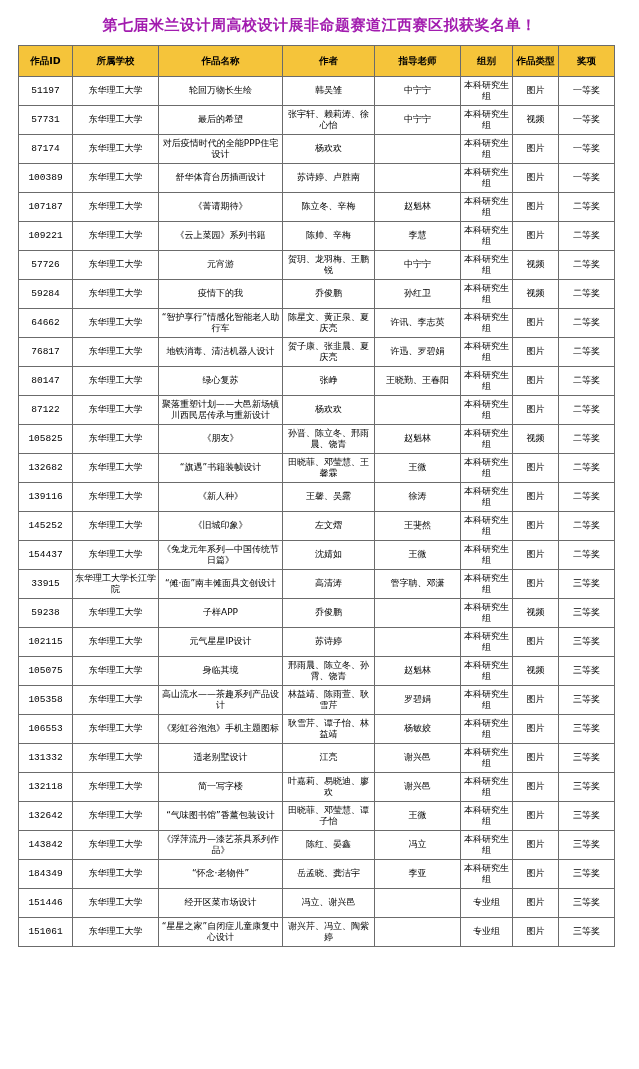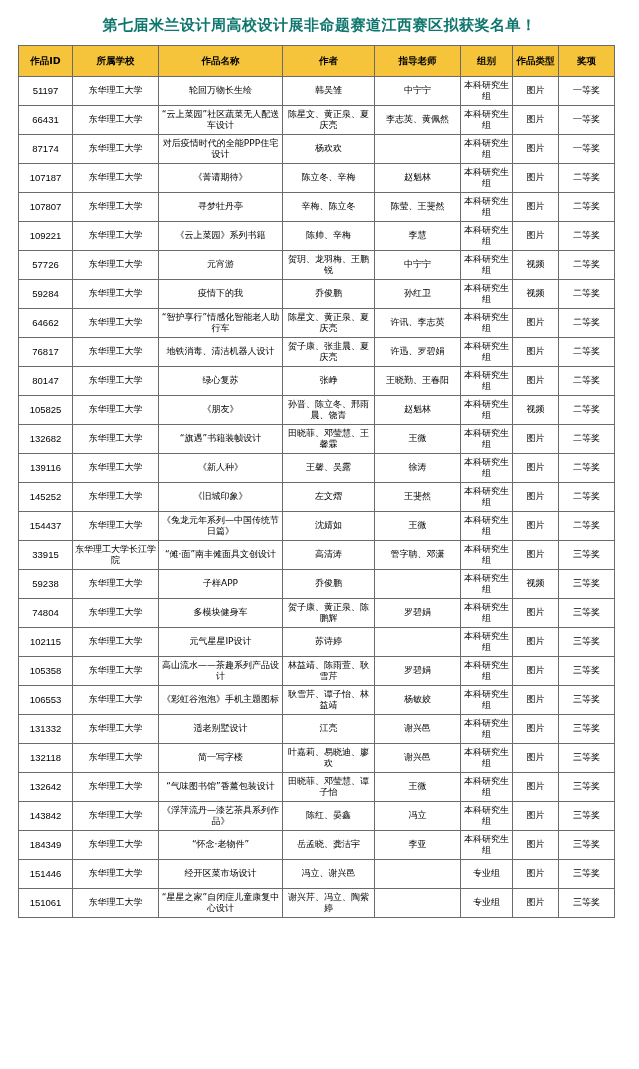--- a/index.html
+++ b/index.html
@@ -17,21 +17,21 @@
     width: 639px;
     box-sizing: border-box;
     padding: 10px 18px 14px 18px;
   }
   .doc-title {
     text-align: center;
     font-size: 15px;
     font-weight: bold;
     letter-spacing: 0.5px;
     margin: 6px 0 10px 0;
-    color: #0f766e;
+    color: #a21caf;
   }
   table.award-table {
     border-collapse: collapse;
     width: 504px;
     table-layout: fixed;
     font-size: 9px;
   }
   table.award-table td, table.award-table th {
     border: 1px solid #6b6b6b;
     text-align: center;
@@ -52,21 +52,21 @@
   }
   .col-id { width: 54px; }
   .col-school { width: 86px; }
   .col-work { width: 124px; }
   .col-author { width: 92px; }
   .col-teacher { width: 86px; }
   .col-group { width: 52px; }
   .col-type { width: 46px; }
   .col-prize { width: 56px; }
   .cell-num {
-    font-family: Liberation Sans, sans-serif;
+    font-family: Liberation Mono, monospace;
     font-size: 9.5px;
   }
 </style>
 </head>
 <body>
 
 <div class="page">
   <div class="doc-title">第七届米兰设计周高校设计展非命题赛道江西赛区拟获奖名单！</div>
 
   <table class="award-table">
@@ -97,60 +97,60 @@
           <td class="cell-num">51197</td>
           <td>东华理工大学</td>
           <td>轮回万物长生绘</td>
           <td>韩吴雏</td>
           <td>中宁宁</td>
           <td>本科研究生组</td>
           <td>图片</td>
           <td>一等奖</td>
         </tr>
         <tr>
-          <td class="cell-num">66431</td>
-          <td>东华理工大学</td>
-          <td>“云上菜园”社区蔬菜无人配送车设计</td>
-          <td>陈星文、黄正泉、夏庆亮</td>
-          <td>李志英、黄佩然</td>
-          <td>本科研究生组</td>
-          <td>图片</td>
+          <td class="cell-num">57731</td>
+          <td>东华理工大学</td>
+          <td>最后的希望</td>
+          <td>张宇轩、赖莉涛、徐心怡</td>
+          <td>中宁宁</td>
+          <td>本科研究生组</td>
+          <td>视频</td>
           <td>一等奖</td>
         </tr>
         <tr>
           <td class="cell-num">87174</td>
           <td>东华理工大学</td>
           <td>对后疫情时代的全能PPP住宅设计</td>
           <td>杨欢欢</td>
+          <td></td>
+          <td>本科研究生组</td>
+          <td>图片</td>
+          <td>一等奖</td>
+        </tr>
+        <tr>
+          <td class="cell-num">100389</td>
+          <td>东华理工大学</td>
+          <td>舒华体育台历插画设计</td>
+          <td>苏诗婷、卢胜南</td>
           <td></td>
           <td>本科研究生组</td>
           <td>图片</td>
           <td>一等奖</td>
         </tr>
         <tr>
           <td class="cell-num">107187</td>
           <td>东华理工大学</td>
           <td>《菁请期待》</td>
           <td>陈立冬、辛梅</td>
           <td>赵魁林</td>
           <td>本科研究生组</td>
           <td>图片</td>
           <td>二等奖</td>
         </tr>
         <tr>
-          <td class="cell-num">107807</td>
-          <td>东华理工大学</td>
-          <td>寻梦牡丹亭</td>
-          <td>辛梅、陈立冬</td>
-          <td>陈莹、王斐然</td>
-          <td>本科研究生组</td>
-          <td>图片</td>
-          <td>二等奖</td>
-        </tr>
-        <tr>
           <td class="cell-num">109221</td>
           <td>东华理工大学</td>
           <td>《云上菜园》系列书籍</td>
           <td>陈帅、辛梅</td>
           <td>李慧</td>
           <td>本科研究生组</td>
           <td>图片</td>
           <td>二等奖</td>
         </tr>
         <tr>
@@ -192,20 +192,30 @@
           <td>本科研究生组</td>
           <td>图片</td>
           <td>二等奖</td>
         </tr>
         <tr>
           <td class="cell-num">80147</td>
           <td>东华理工大学</td>
           <td>绿心复苏</td>
           <td>张峥</td>
           <td>王晓勤、王春阳</td>
+          <td>本科研究生组</td>
+          <td>图片</td>
+          <td>二等奖</td>
+        </tr>
+        <tr>
+          <td class="cell-num">87122</td>
+          <td>东华理工大学</td>
+          <td>聚落重塑计划——大邑新场镇川西民居传承与重新设计</td>
+          <td>杨欢欢</td>
+          <td></td>
           <td>本科研究生组</td>
           <td>图片</td>
           <td>二等奖</td>
         </tr>
         <tr>
           <td class="cell-num">105825</td>
           <td>东华理工大学</td>
           <td>《朋友》</td>
           <td>孙晋、陈立冬、邢雨晨、饶青</td>
           <td>赵魁林</td>
@@ -267,37 +277,37 @@
           <td class="cell-num">59238</td>
           <td>东华理工大学</td>
           <td>子样APP</td>
           <td>乔俊鹏</td>
           <td></td>
           <td>本科研究生组</td>
           <td>视频</td>
           <td>三等奖</td>
         </tr>
         <tr>
-          <td class="cell-num">74804</td>
-          <td>东华理工大学</td>
-          <td>多模块健身车</td>
-          <td>贺子康、黄正泉、陈鹏辉</td>
-          <td>罗碧娟</td>
-          <td>本科研究生组</td>
-          <td>图片</td>
-          <td>三等奖</td>
-        </tr>
-        <tr>
           <td class="cell-num">102115</td>
           <td>东华理工大学</td>
           <td>元气星星IP设计</td>
           <td>苏诗婷</td>
           <td></td>
           <td>本科研究生组</td>
           <td>图片</td>
+          <td>三等奖</td>
+        </tr>
+        <tr>
+          <td class="cell-num">105075</td>
+          <td>东华理工大学</td>
+          <td>身临其境</td>
+          <td>邢雨晨、陈立冬、孙霄、饶青</td>
+          <td>赵魁林</td>
+          <td>本科研究生组</td>
+          <td>视频</td>
           <td>三等奖</td>
         </tr>
         <tr>
           <td class="cell-num">105358</td>
           <td>东华理工大学</td>
           <td>高山流水——茶趣系列产品设计</td>
           <td>林益靖、陈雨萱、耿雪芹</td>
           <td>罗碧娟</td>
           <td>本科研究生组</td>
           <td>图片</td>

